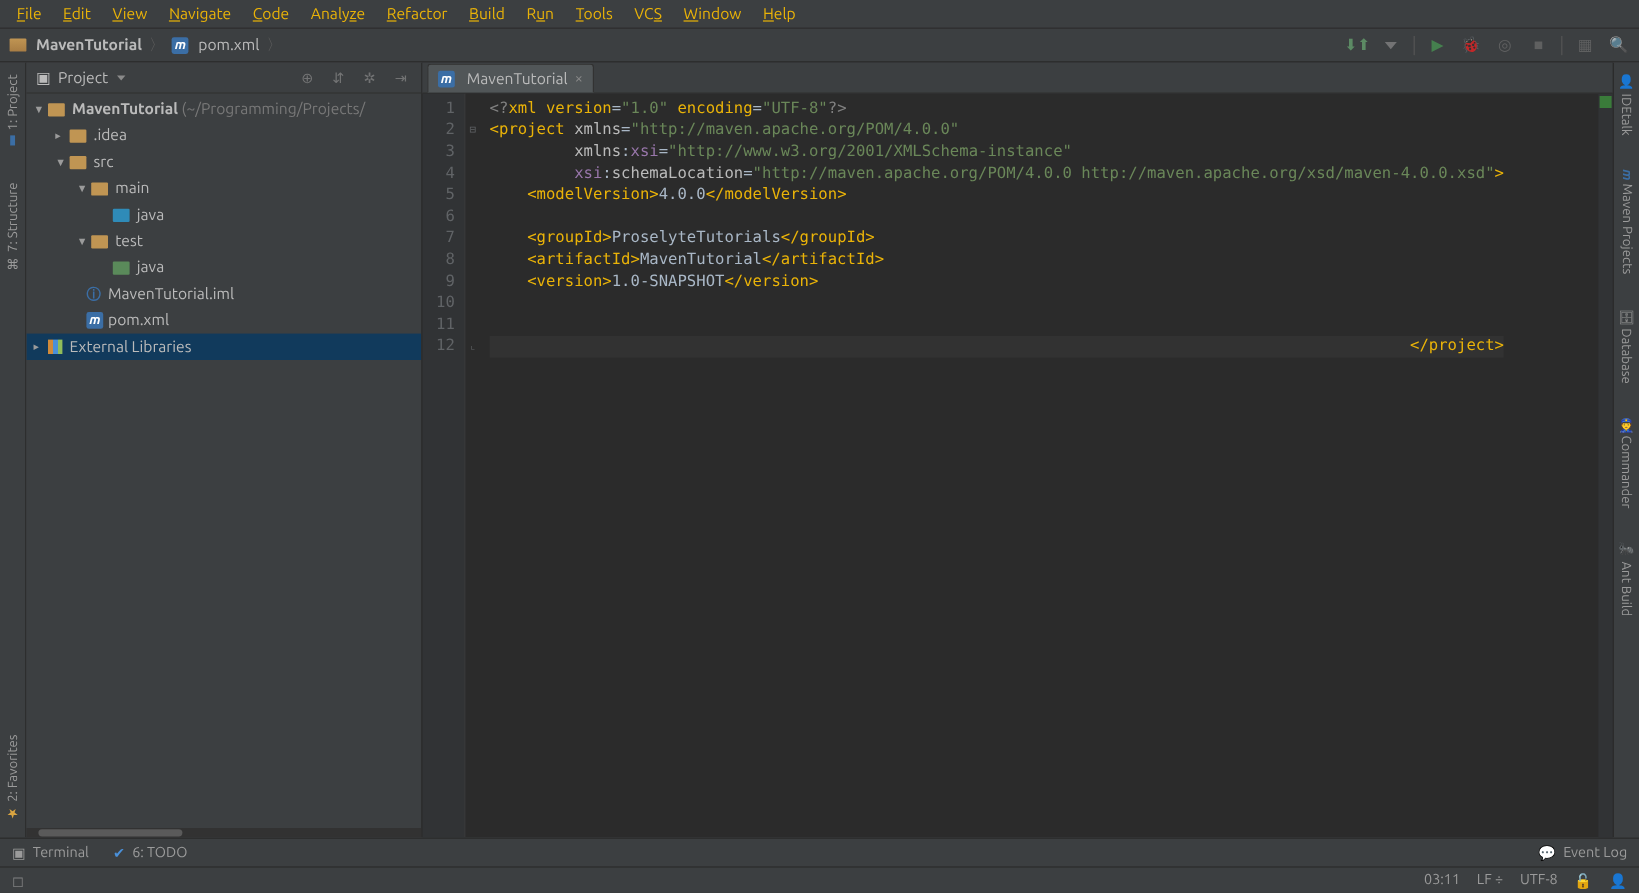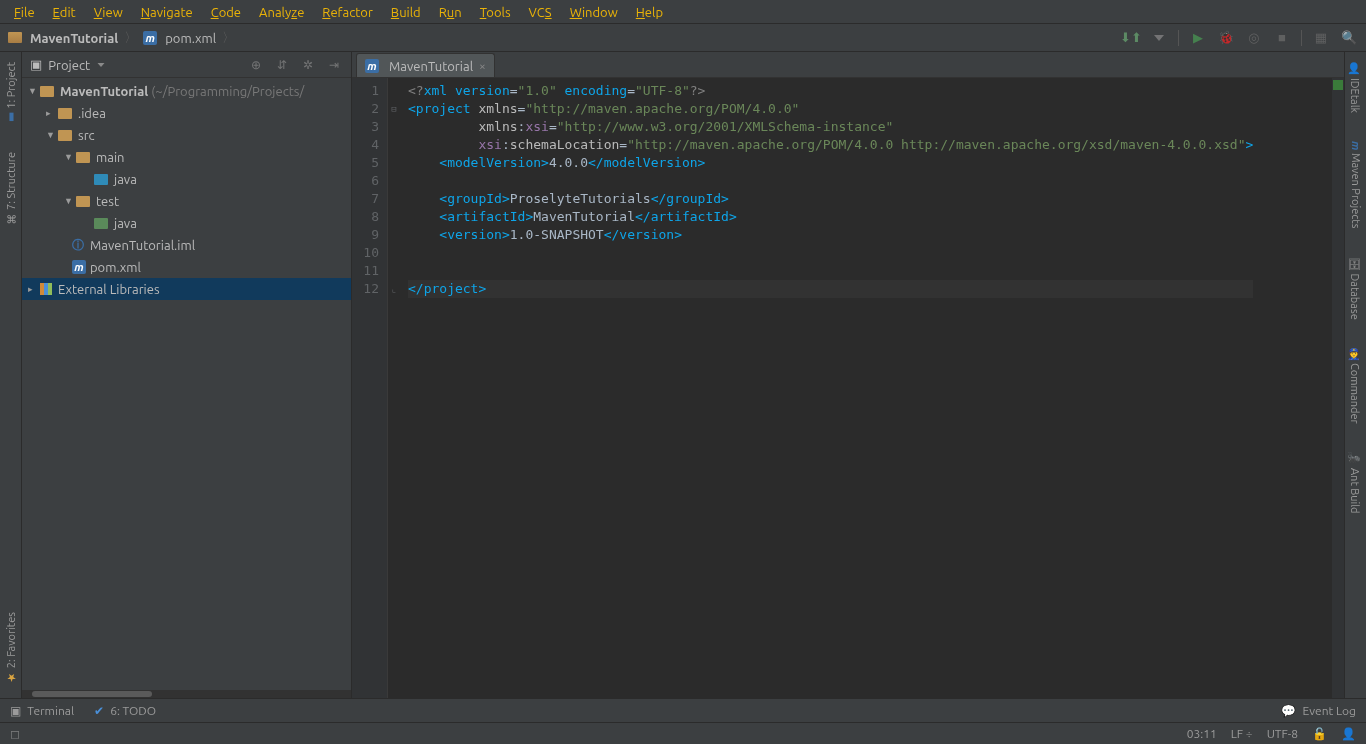--- a/index.html
+++ b/index.html
@@ -141,21 +141,21 @@
 }
 .tab .close { color: #8a8a8a; font-size: 12px; }
 .editor { flex: 1; display: flex; background: #2b2b2b; font-family: "Menlo", "Consolas", monospace; font-size: 13px; overflow:hidden; }
 .line-gutter {
   width: 36px; background: #313335; color: #606366;
   text-align: right; padding: 4px 8px 4px 4px; line-height: 18px;
   border-right: 1px solid #3a3a3a;
 }
 .fold-gutter { width: 12px; background: #2b2b2b; padding-top: 4px; line-height: 18px; text-align: center; color: #606366; font-size: 9px; }
 .code { padding: 4px 8px; line-height: 18px; white-space: pre; }
-.tag { color: #0ea5e9; }
+.tag { color: #eab308; }
 .attr { color: #bababa; }
 .ns { color: #9876aa; }
 .str { color: #6a8759; }
 .txt { color: #a9b7c6; }
 .pi { color: #808080; }
 .scrollbar-track { width: 12px; background: #313335; position: relative; }
 .marker { position: absolute; right: 1px; width: 10px; height: 10px; background: #3a7b3a; top: 2px; }
 .bottom-rail {
   height: 24px; display: flex; align-items: center; justify-content: space-between;
   border-top: 1px solid #2b2b2b; padding: 0 10px; background: #3c3f41;
@@ -164,21 +164,21 @@
 .bottom-item { display: flex; align-items: center; gap: 6px; color: #9b9b9b; font-size: 12px; cursor: pointer; }
 .statusbar {
   height: 22px; display: flex; align-items: center; justify-content: flex-end;
   gap: 14px; padding: 0 10px; background: #3c3f41;
   border-top: 1px solid #2b2b2b; color: #9b9b9b; font-size: 12px;
 }
 .tri { display:inline-block; width:0; height:0; border-left:5px solid transparent; border-right:5px solid transparent; border-top:6px solid #8a8a8a; }
 .play { color: #499c54; }
 .panel-scrollbar { height: 8px; background: #323232; position: relative; }
 .panel-scrollbar .thumb { position: absolute; left: 10px; height: 6px; top:1px; width: 120px; background: #5a5a5a; border-radius: 3px; }
-.hl-line { background: #323232; display: inline-block; width: 100%; }
+.hl-line { background: #323232; display: inline-block; width: 100%; text-align: right; }
 </style>
 </head>
 <body>
 
 <div class="menubar">
   <span class="item"><span class="mn">F</span>ile</span>
   <span class="item"><span class="mn">E</span>dit</span>
   <span class="item"><span class="mn">V</span>iew</span>
   <span class="item"><span class="mn">N</span>avigate</span>
   <span class="item"><span class="mn">C</span>ode</span>

